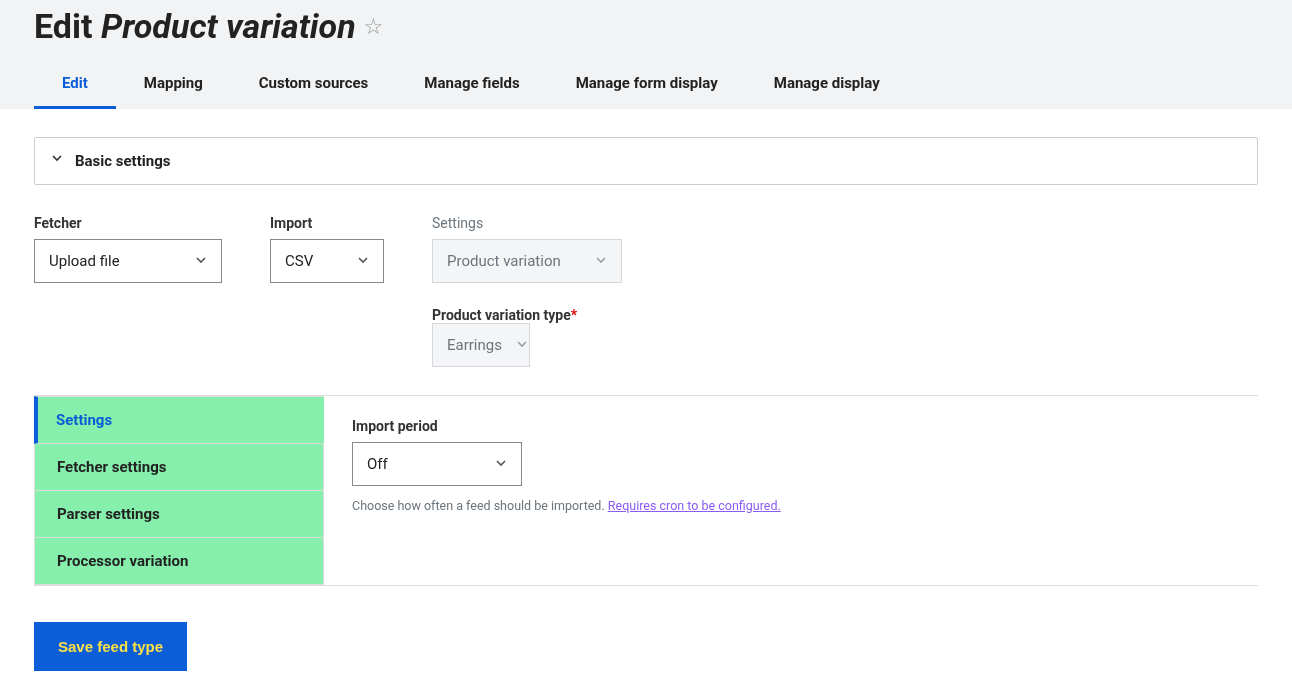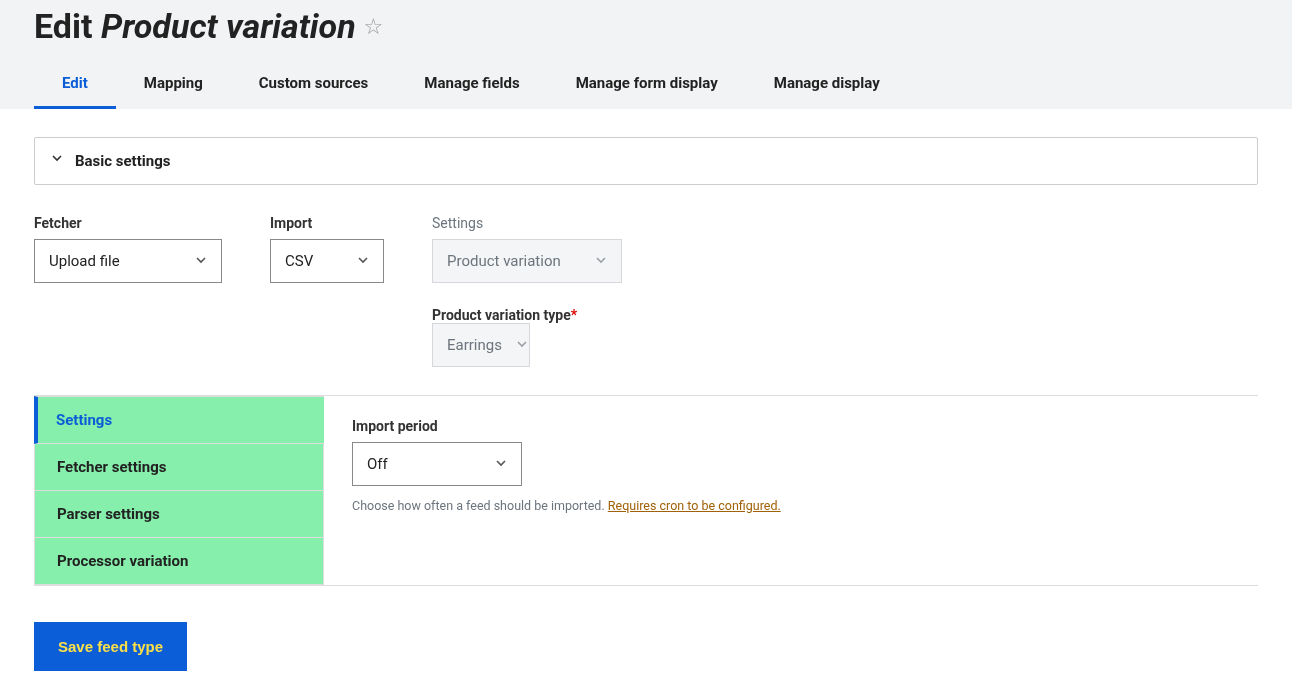--- a/index.html
+++ b/index.html
@@ -133,21 +133,21 @@
       flex: 1;
       padding: 22px 28px 44px;
       border-right: none;
     }
     .help-text {
       font-size: 12.5px;
       color: #6c757d;
       margin-top: 12px;
     }
     .help-text a {
-      color: #a16207;
+      color: #8b5cf6;
       text-decoration: underline;
     }
     .primary-btn {
       margin-top: 36px;
       background: #0b5ed7;
       color: #fde047;
       border: none;
       padding: 16px 24px;
       font-size: 15px;
       font-weight: 700;

